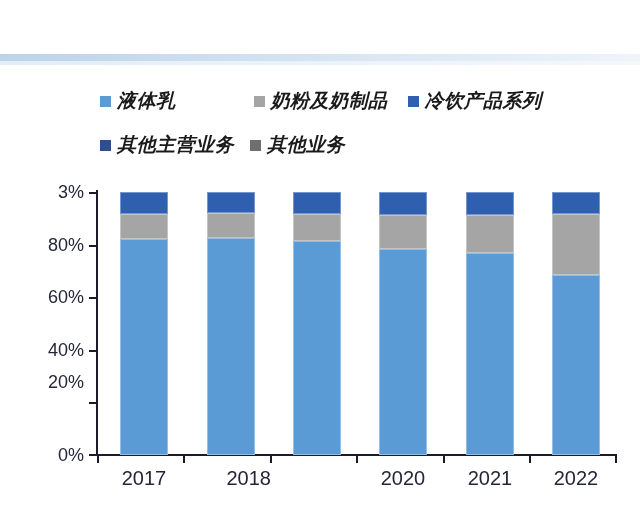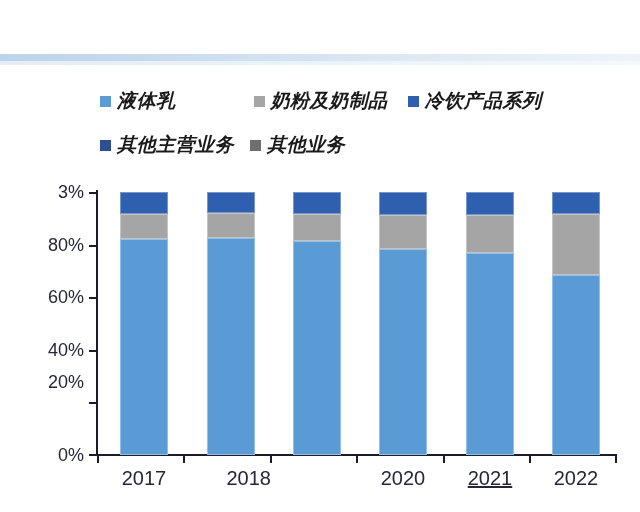--- a/index.html
+++ b/index.html
@@ -232,21 +232,21 @@
   <div class="x-tick-mark" style="left:183px;"></div>
   <div class="x-tick-mark" style="left:270px;"></div>
   <div class="x-tick-mark" style="left:356px;"></div>
   <div class="x-tick-mark" style="left:443px;"></div>
   <div class="x-tick-mark" style="left:529px;"></div>
   <div class="x-tick-mark" style="left:615px;"></div>
 
   <div class="x-tick-label" style="left:104px;">2017</div>
   <div class="x-tick-label" style="left:191px;text-align:right;">2018</div>
   <div class="x-tick-label" style="left:363px;">2020</div>
-  <div class="x-tick-label" style="left:450px;text-decoration:underline;">2021</div>
+  <div class="x-tick-label" style="left:450px;">2021</div>
   <div class="x-tick-label" style="left:536px;">2022</div>
 
   <div id="bars-layer">
       <div class="bar-group" style="left: 120px; top: 192px; height: 263px; width: 48px;">
         <div class="bar-seg seg-shadow" style="background: rgb(91, 155, 213); top: 46.814px; height: 216.186px;"></div>
         <div class="bar-seg seg-shadow" style="background: rgb(165, 165, 165); top: 21.829px; height: 24.985px;"></div>
         <div class="bar-seg seg-shadow" style="background: rgb(47, 95, 175); top: 0px; height: 21.829px;"></div>
       </div>
       <div class="bar-group" style="left: 207px; top: 192px; height: 263px; width: 48px;">
         <div class="bar-seg seg-shadow" style="background: rgb(91, 155, 213); top: 46.025px; height: 216.975px;"></div>

